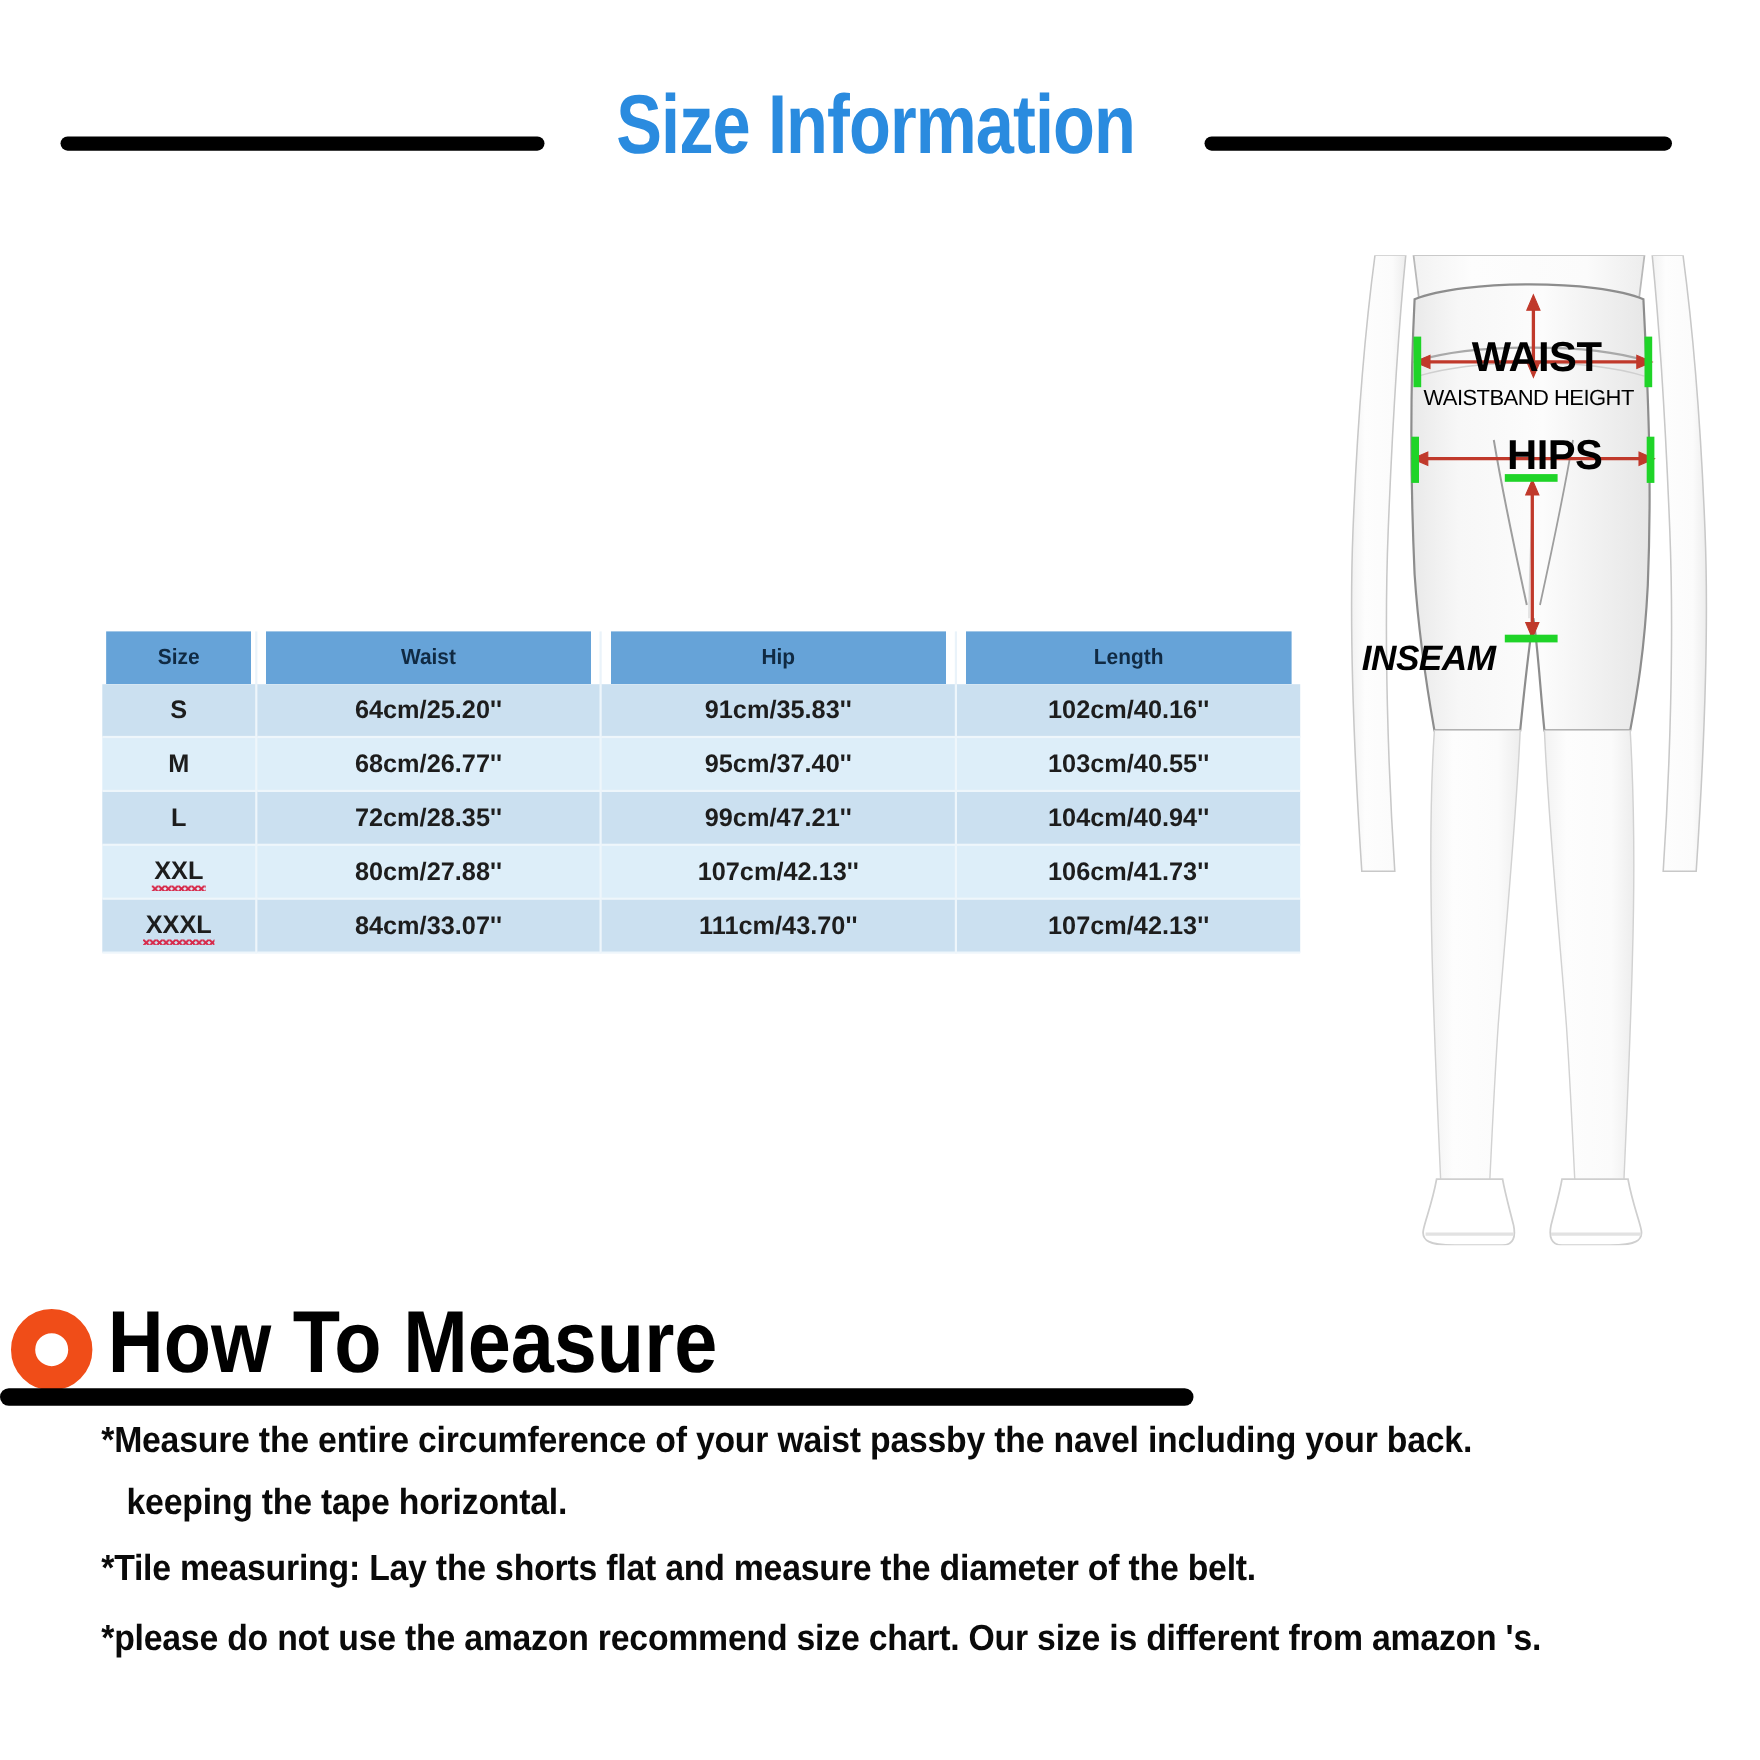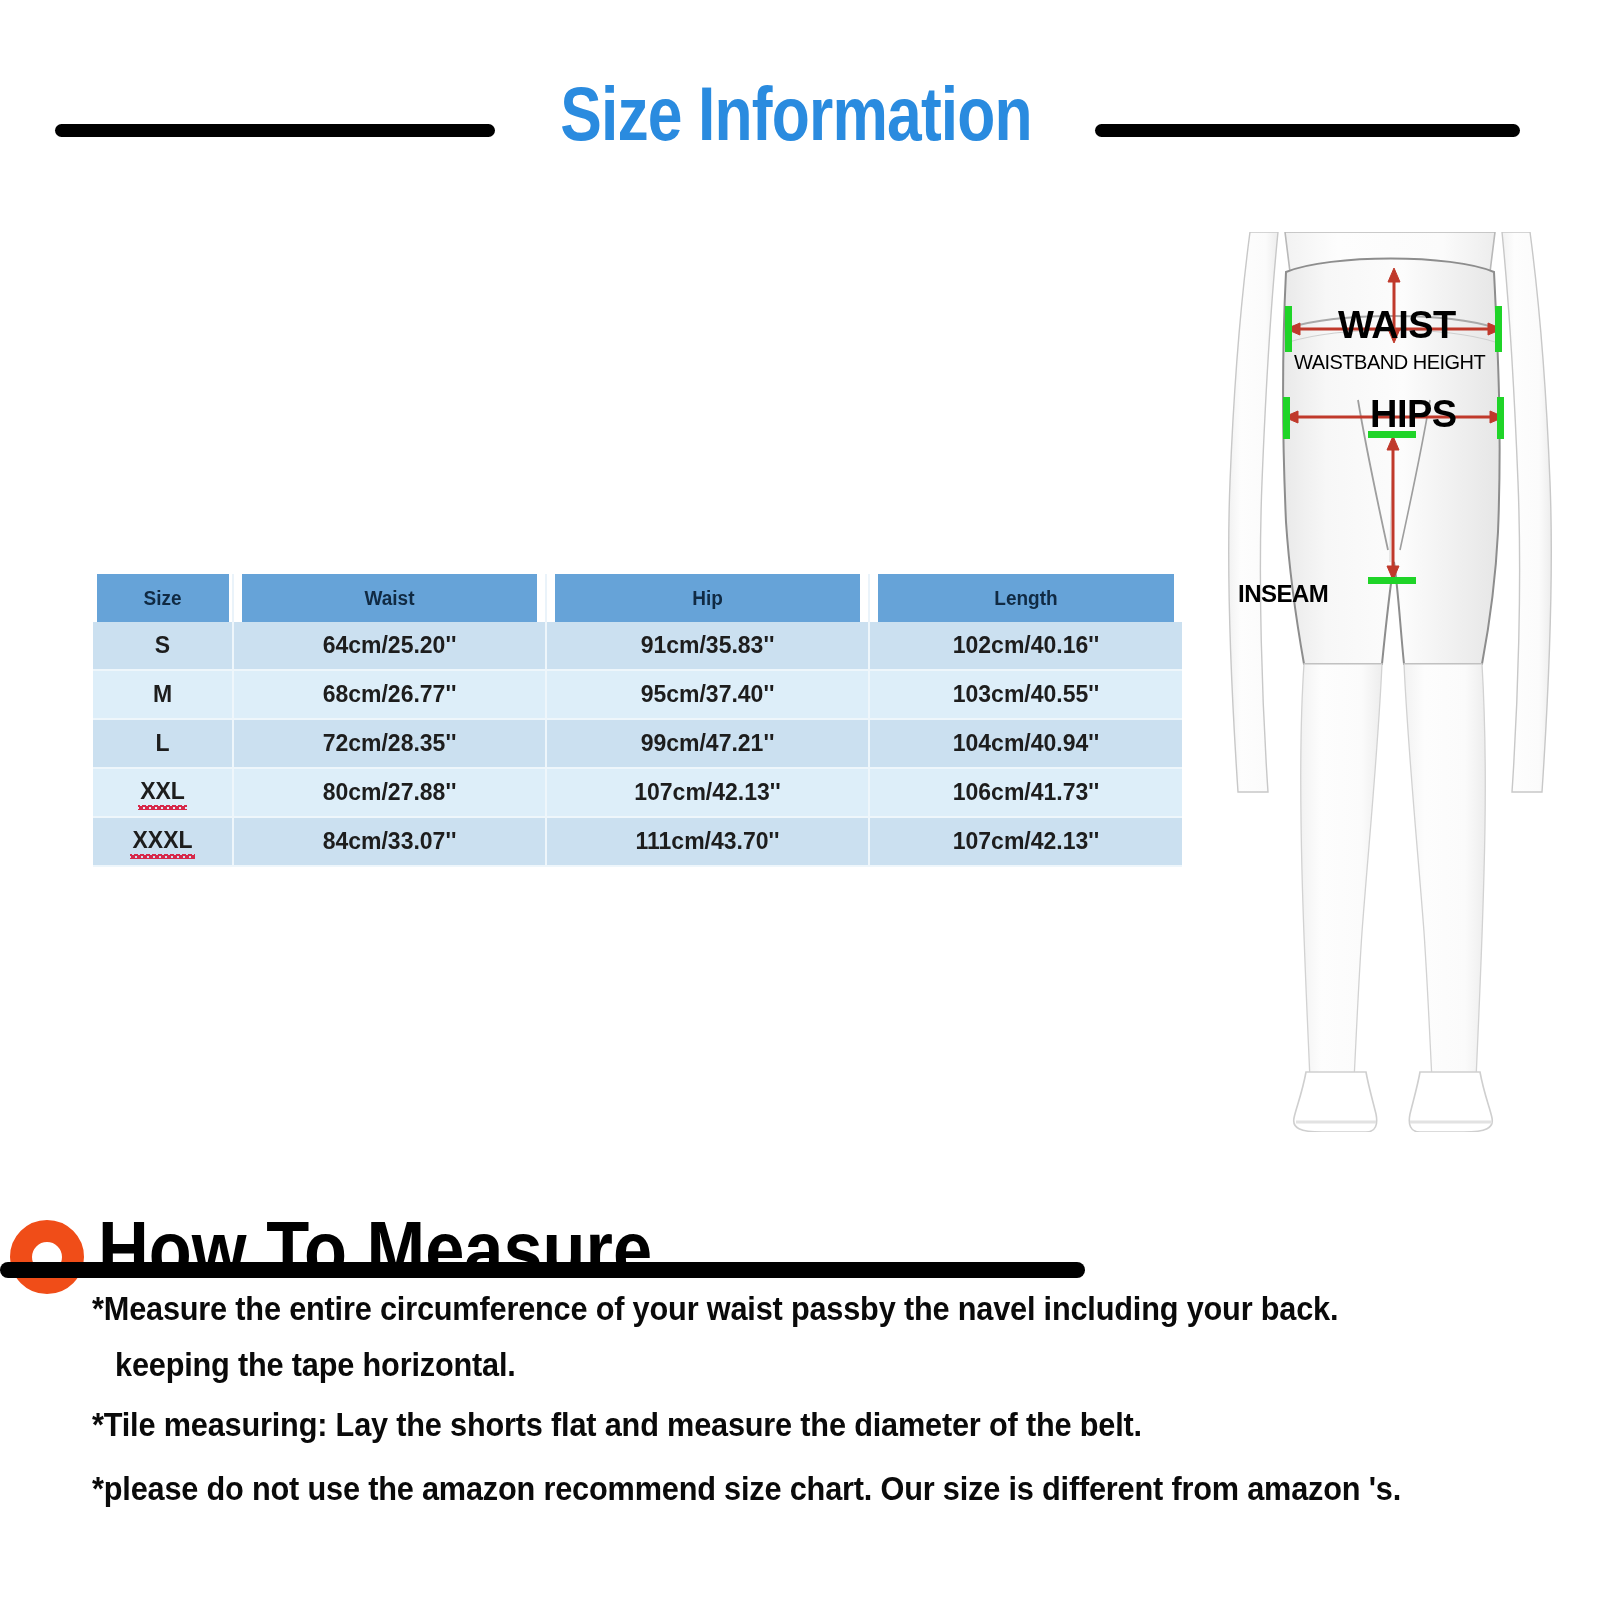--- a/index.html
+++ b/index.html
@@ -125,27 +125,27 @@
     position: absolute;
     font-family: "Liberation Sans", sans-serif;
     font-weight: 700;
     color: #000000;
     white-space: nowrap;
     letter-spacing: -0.5px;
   }
   #label-waist          { left: 148px; top: 72px;  font-size: 38px; }
   #label-waistband      { left: 68px;  top: 119px; font-size: 20px; font-weight: 400; margin-left: 36px; }
   #label-hips           { left: 180px; top: 161px; font-size: 38px; }
-  #label-inseam         { left: 48px;  top: 348px; font-size: 24px; }
+  #label-inseam         { left: 48px;  top: 348px; font-size: 32px; font-style: italic; }
 
   
   #howto-heading-wrap {
     position: absolute;
     left: 0;
-    top: 1210px;
+    top: 1180px;
     width: 1560px;
     height: 110px;
   }
   #ring-icon {
     position: absolute;
     left: 10px;
     top: 10px;
     width: 74px;
     height: 74px;
     border-radius: 50%;

